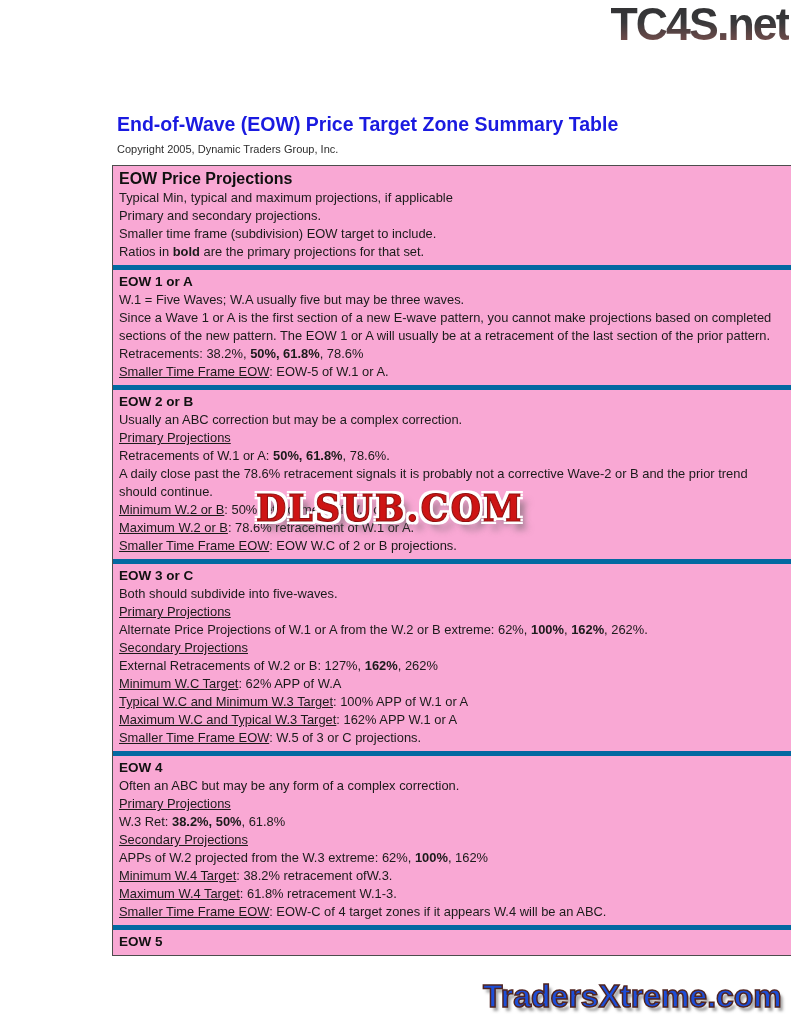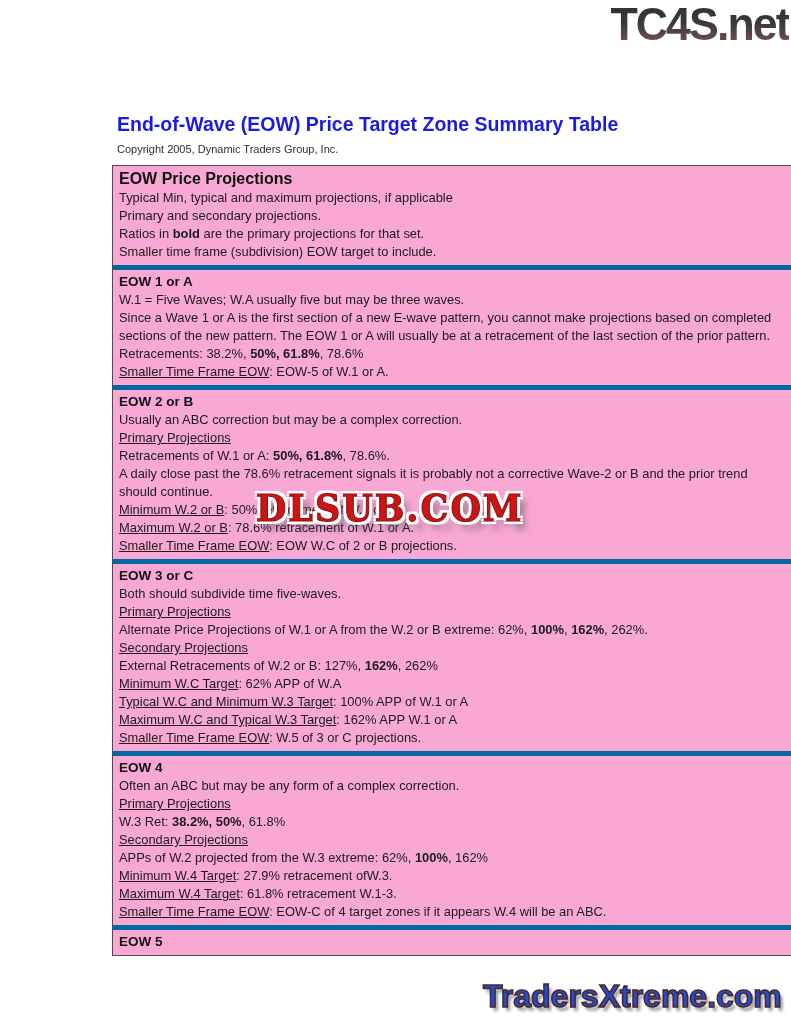--- a/index.html
+++ b/index.html
@@ -113,60 +113,60 @@
 <div class="tc4s">TC4S.net</div>
 
 <div class="content">
   <h1 class="title" style="color: rgb(26, 26, 224);">End-of-Wave (EOW) Price Target Zone Summary Table</h1>
   <div class="copyright">Copyright 2005, Dynamic Traders Group, Inc.</div>
   <div class="eow-table" style="border-color: rgb(77, 77, 77);">
       <section class="sect">
         <div class="sect-heading large">EOW Price Projections</div>
         <div class="row"><span class="">Typical Min, typical and maximum projections, if applicable</span></div>
         <div class="row"><span class="">Primary and secondary projections.</span></div>
+        <div class="row"><span class="">Smaller time frame (subdivision) EOW target to include.</span></div>
         <div class="row"><span class="">Ratios in </span><span class="b ">bold</span><span class=""> are the primary projections for that set.</span></div>
-        <div class="row"><span class="">Smaller time frame (subdivision) EOW target to include.</span></div>
       </section>
       <section class="sect">
         <div class="sect-heading">EOW 1 or A</div>
         <div class="row"><span class="">W.1 = Five Waves; W.A usually five but may be three waves.</span></div>
         <div class="row"><span class="">Since a Wave 1 or A is the first section of a new E-wave pattern, you cannot make projections based on completed sections of the new pattern. The EOW 1 or A will usually be at a retracement of the last section of the prior pattern.</span></div>
         <div class="row"><span class="">Retracements: 38.2%, </span><span class="b ">50%, 61.8%</span><span class="">, 78.6%</span></div>
         <div class="row"><span class="u">Smaller Time Frame EOW</span><span class="">: EOW-5 of W.1 or A.</span></div>
       </section>
       <section class="sect">
         <div class="sect-heading">EOW 2 or B</div>
         <div class="row"><span class="">Usually an ABC correction but may be a complex correction.</span></div>
         <div class="row"><span class="u">Primary Projections</span></div>
         <div class="row"><span class="">Retracements of W.1 or A: </span><span class="b ">50%, 61.8%</span><span class="">, 78.6%.</span></div>
         <div class="row"><span class="">A daily close past the 78.6% retracement signals it is probably not a corrective Wave-2 or B and the prior trend should continue.</span></div>
         <div class="row"><span class="u">Minimum W.2 or B</span><span class="">: 50% retracement of W.1 or A.</span></div>
         <div class="row"><span class="u">Maximum W.2 or B</span><span class="">: 78.6% retracement of W.1 or A.</span></div>
         <div class="row"><span class="u">Smaller Time Frame EOW</span><span class="">: EOW W.C of 2 or B projections.</span></div>
       </section>
       <section class="sect">
         <div class="sect-heading">EOW 3 or C</div>
-        <div class="row"><span class="">Both should subdivide time five-waves.</span></div>
+        <div class="row"><span class="">Both should subdivide into five-waves.</span></div>
         <div class="row"><span class="u">Primary Projections</span></div>
         <div class="row"><span class="">Alternate Price Projections of W.1 or A from the W.2 or B extreme: 62%, </span><span class="b ">100%</span><span class="">, </span><span class="b ">162%</span><span class="">, 262%.</span></div>
         <div class="row"><span class="u">Secondary Projections</span></div>
         <div class="row"><span class="">External Retracements of W.2 or B: 127%, </span><span class="b ">162%</span><span class="">, 262%</span></div>
         <div class="row"><span class="u">Minimum W.C Target</span><span class="">: 62% APP of W.A</span></div>
         <div class="row"><span class="u">Typical W.C and Minimum W.3 Target</span><span class="">: 100% APP of W.1 or A</span></div>
         <div class="row"><span class="u">Maximum W.C and Typical W.3 Target</span><span class="">: 162% APP W.1 or A</span></div>
         <div class="row"><span class="u">Smaller Time Frame EOW</span><span class="">: W.5 of 3 or C projections.</span></div>
       </section>
       <section class="sect">
         <div class="sect-heading">EOW 4</div>
         <div class="row"><span class="">Often an ABC but may be any form of a complex correction.</span></div>
         <div class="row"><span class="u">Primary Projections</span></div>
         <div class="row"><span class="">W.3 Ret: </span><span class="b ">38.2%, 50%</span><span class="">, 61.8%</span></div>
         <div class="row"><span class="u">Secondary Projections</span></div>
         <div class="row"><span class="">APPs of W.2 projected from the W.3 extreme: 62%, </span><span class="b ">100%</span><span class="">, 162%</span></div>
-        <div class="row"><span class="u">Minimum W.4 Target</span><span class="">: 27.9% retracement ofW.3.</span></div>
+        <div class="row"><span class="u">Minimum W.4 Target</span><span class="">: 38.2% retracement ofW.3.</span></div>
         <div class="row"><span class="u">Maximum W.4 Target</span><span class="">: 61.8% retracement W.1-3.</span></div>
         <div class="row"><span class="u">Smaller Time Frame EOW</span><span class="">: EOW-C of 4 target zones if it appears W.4 will be an ABC.</span></div>
       </section>
       <section class="sect">
         <div class="sect-heading">EOW 5</div>
       </section>
     </div>
 </div>
 
 <div class="dlsub" style="color: rgb(206, 20, 20);">DLSUB.COM</div>

